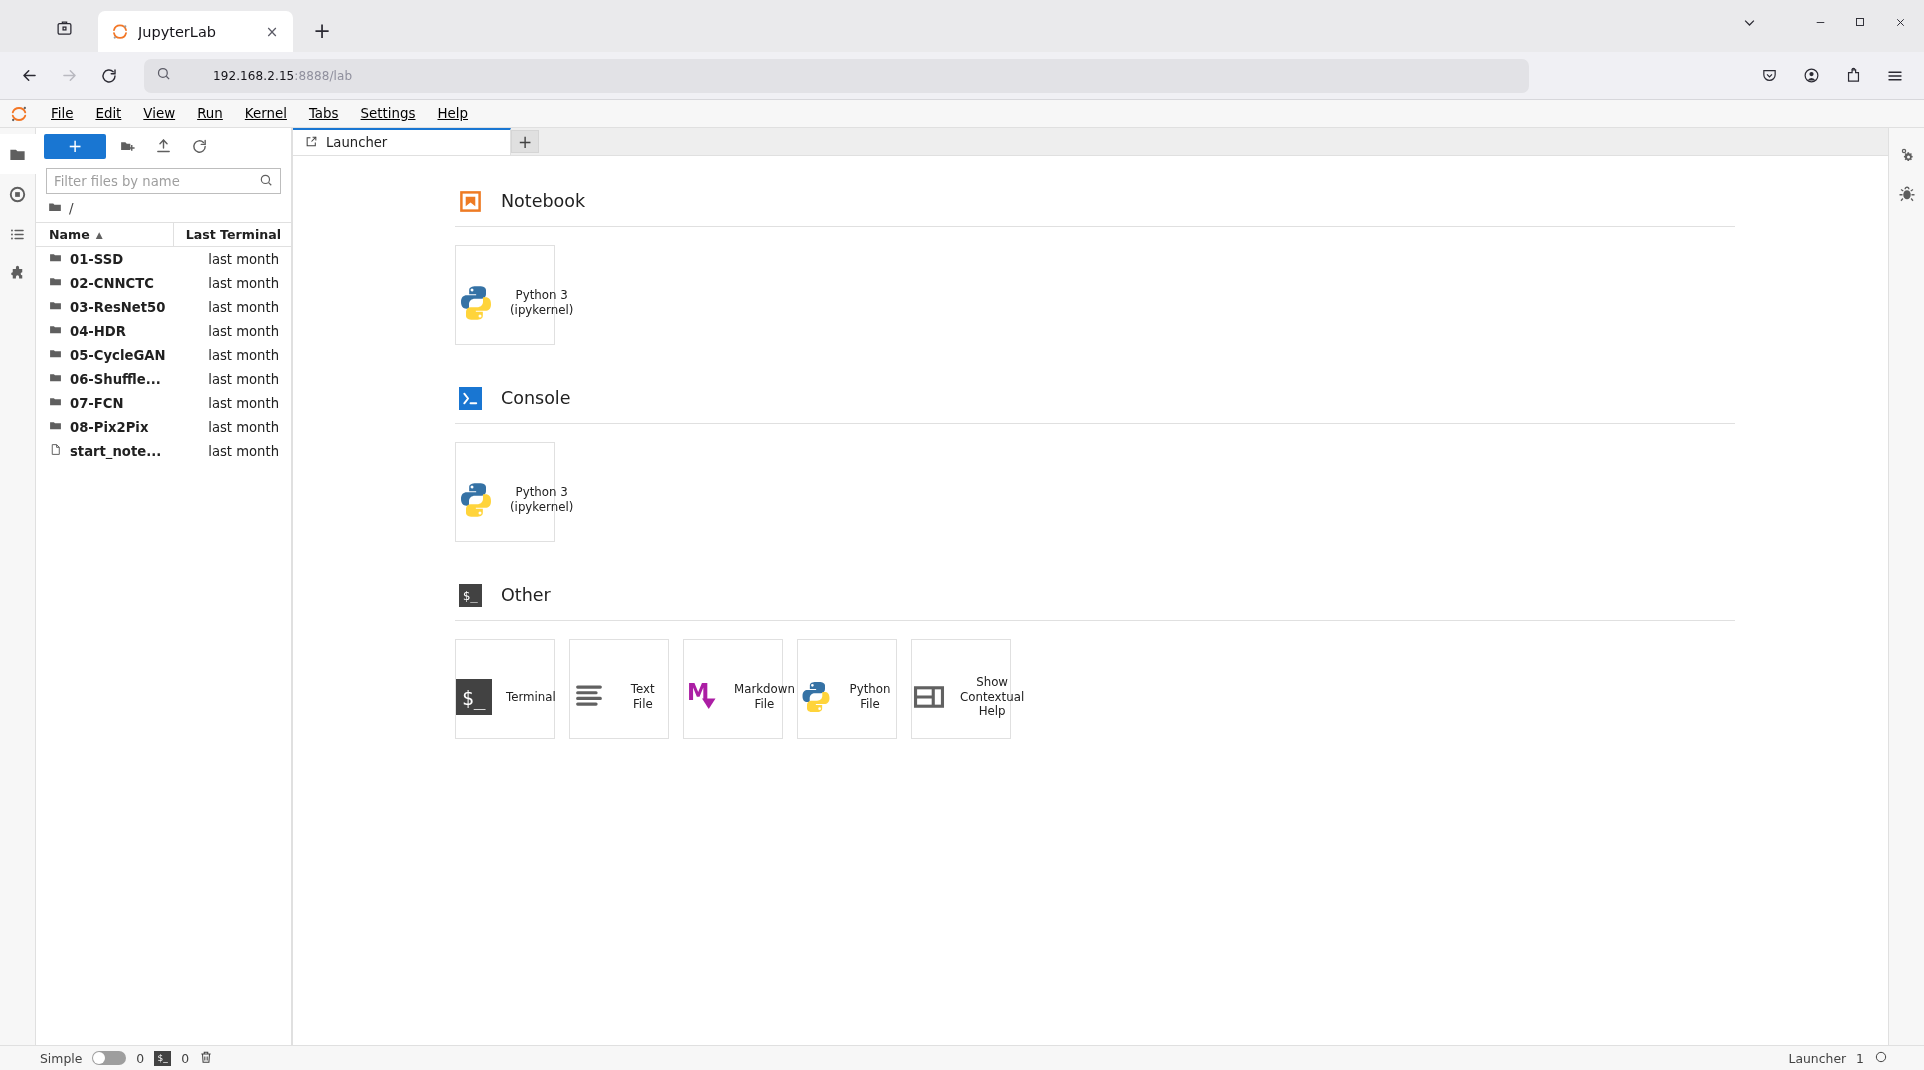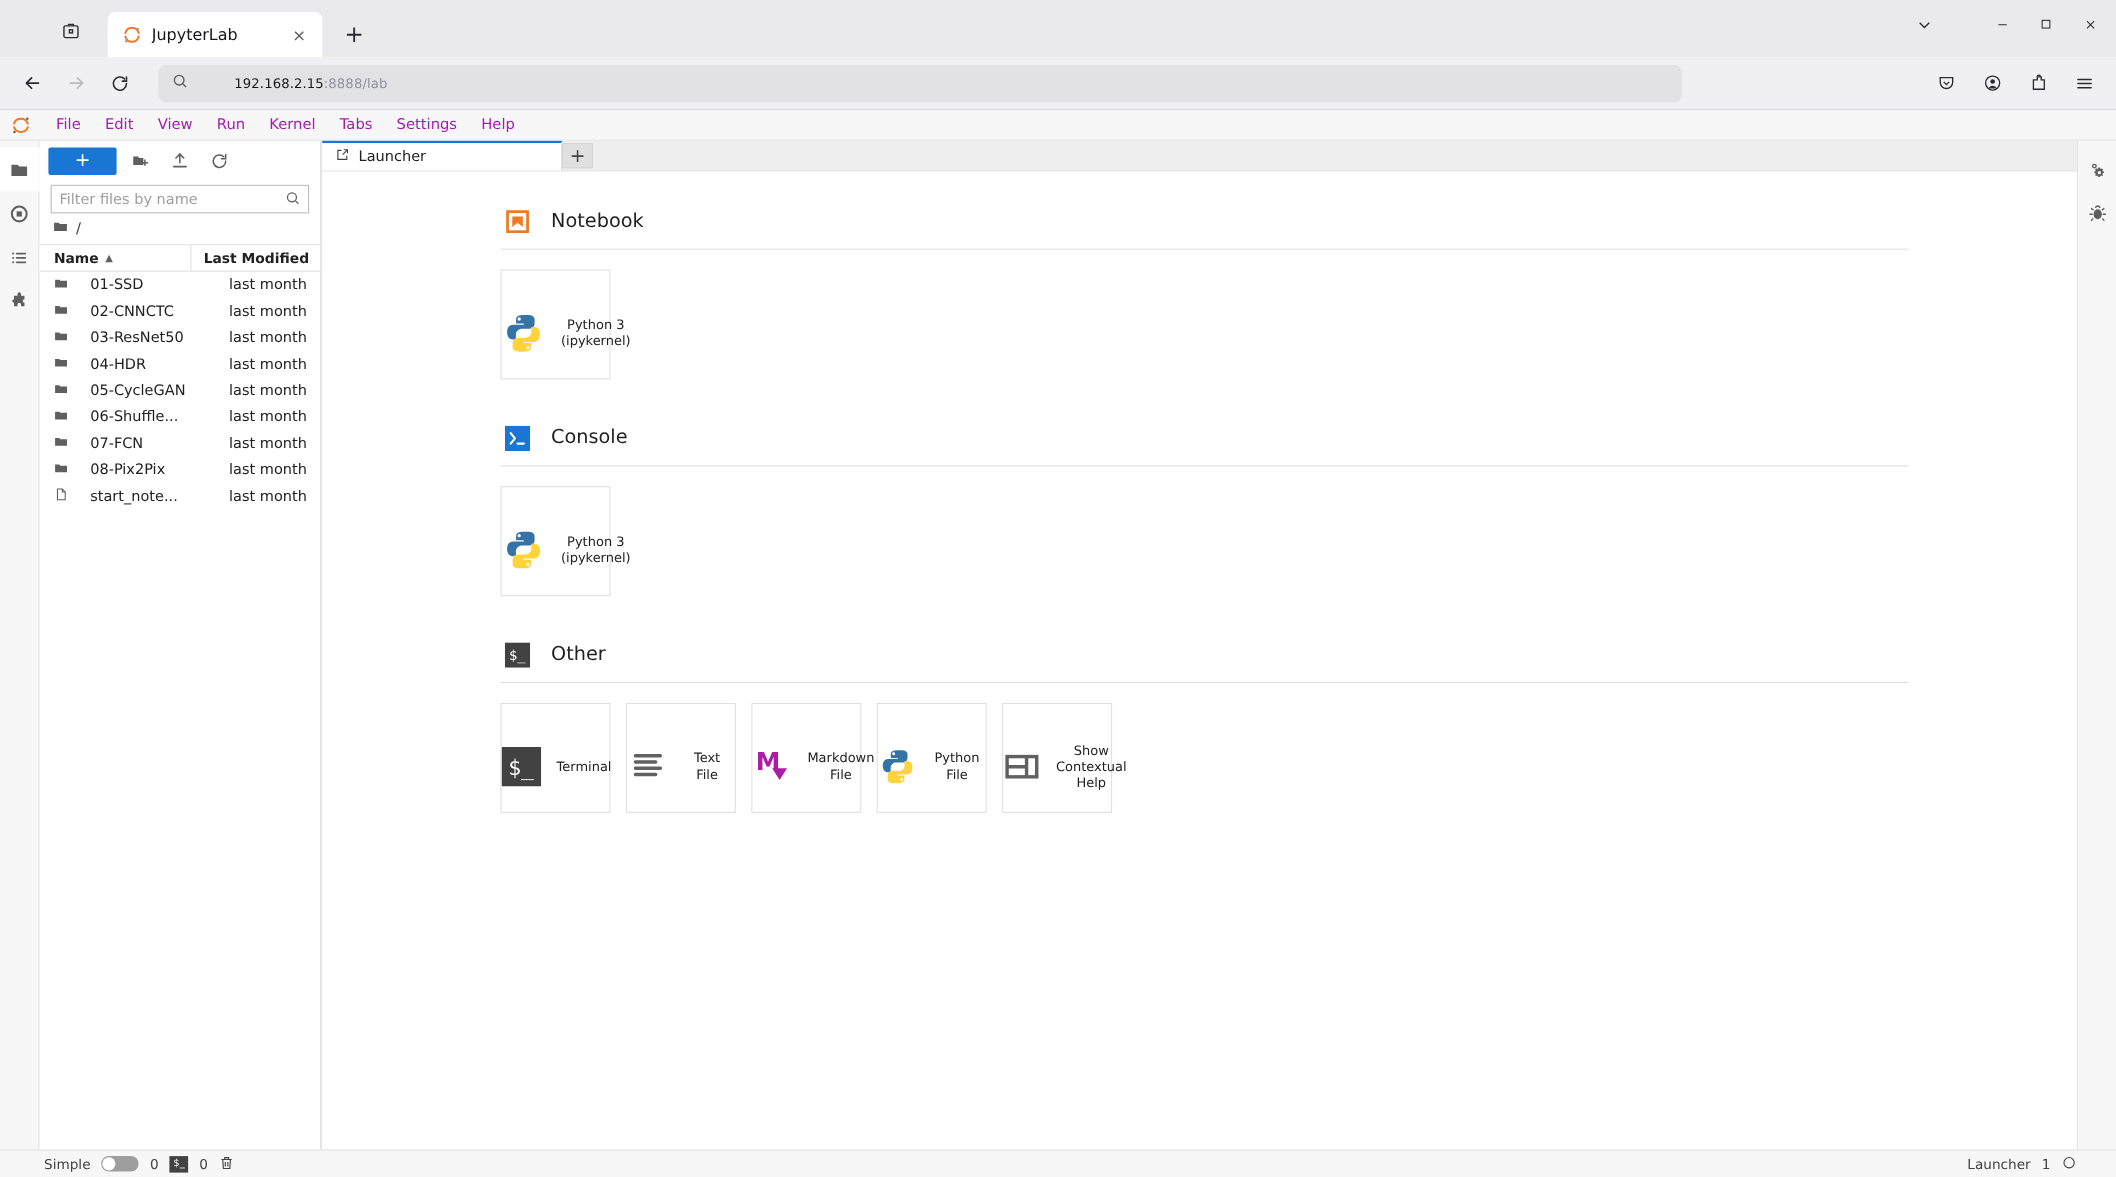--- a/index.html
+++ b/index.html
@@ -71,21 +71,21 @@
   
   .jp-root { flex: 1 1 auto; display: flex; flex-direction: column; background: #fff; min-height: 0; }
 
   .jp-menubar {
     height: 28px; flex: 0 0 auto; background: #f7f7f7;
     border-bottom: 1px solid #e0e0e0;
     display: flex; align-items: center; padding-left: 6px; gap: 0;
   }
   .jp-logo { width: 26px; height: 24px; display:flex; align-items:center; justify-content:center; margin-right: 8px;}
   .jp-menu-item {
-    font-size: 13.4px; color: #a21caf; padding: 4px 11px; line-height: 1;
+    font-size: 13.4px; color: #000000; padding: 4px 11px; line-height: 1; text-decoration: underline;
   }
 
   .jp-body { flex: 1 1 auto; display: flex; min-height: 0; }
 
   .jp-sidebar {
     width: 36px; flex: 0 0 auto; background: #f7f7f7;
     border-right: 1px solid #e0e0e0;
     display: flex; flex-direction: column; align-items: center; padding-top: 6px;
   }
   .jp-sidebar.right { border-right: none; border-left: 1px solid #e0e0e0; }
@@ -133,22 +133,22 @@
     display: flex; border-top: 1px solid #e0e0e0; border-bottom: 1px solid #e0e0e0;
     height: 25px; align-items: center; font-size: 12.6px; font-weight: bold; color: #212121;
     background: #fff;
   }
   .fb-header .c-name { flex: 1 1 auto; padding-left: 13px; display: flex; align-items: center; gap: 6px; }
   .fb-header .c-mod { width: 118px; padding-right: 10px; text-align: right; border-left: 1px solid #e0e0e0; height:100%; display:flex; align-items:center; justify-content:flex-end;}
   .fb-list { flex: 1 1 auto; overflow: hidden; }
   .fb-row {
     display: flex; align-items: center; height: 24px; font-size: 13.2px; color: #212121;
   }
-  .fb-row .c-name { flex: 1 1 auto; display: flex; align-items: center; gap: 20px; padding-left: 13px;
-    white-space: nowrap; overflow: hidden; }
+  .fb-row .c-name { flex: 1 1 auto; display: flex; align-items: center; gap: 8px; padding-left: 13px;
+    white-space: nowrap; overflow: hidden; font-weight: bold; }
   .fb-row .c-mod { width: 118px; text-align: right; padding-right: 12px; color: #212121; }
 
   .jp-main { flex: 1 1 auto; display: flex; flex-direction: column; min-width: 0; background: #fff;
     border-left: 1px solid #e0e0e0; }
   .jp-tabbar {
     height: 28px; background: #eeeeee; display: flex; align-items: stretch; flex: 0 0 auto;
     border-bottom: 1px solid #e0e0e0;
   }
   .jp-tab {
     min-width: 218px; background: #fff; border-top: 2px solid #1976d2;
@@ -399,21 +399,21 @@
             </svg>
         </span>
         <span>/</span>
       </div>
 
       <div class="fb-header">
         <div class="c-name">
           <span>Name</span>
           <span style="font-size:9px;color:#616161">▲</span>
         </div>
-        <div class="c-mod">Last Modified</div>
+        <div class="c-mod">Last Terminal</div>
       </div>
 
       <div class="fb-list">
         <div class="fb-row">
             <div class="c-name">
               <span><svg width="13" height="13" viewBox="0 0 24 24" fill="#5f5f5f">
                   <path d="M2 6h7l2 2h11v11H2z"></path>
                 </svg></span>
               <span>01-SSD</span>
             </div>

